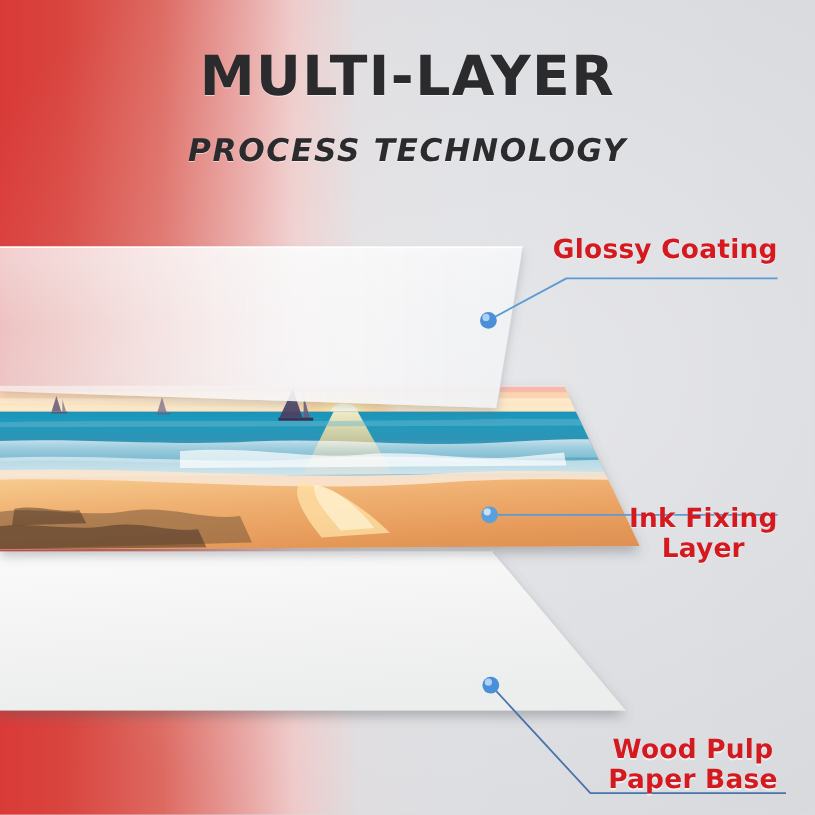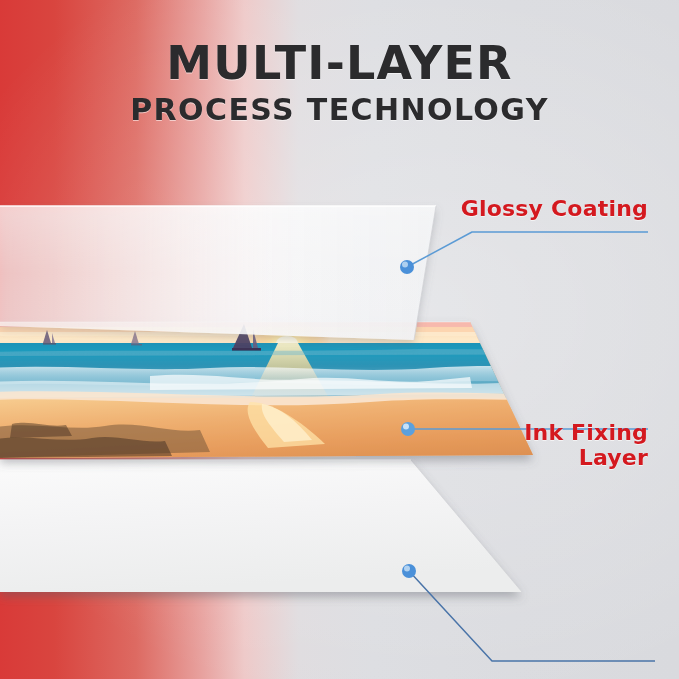--- a/index.html
+++ b/index.html
@@ -36,37 +36,38 @@
     color:#2b2b2d;
     text-shadow:0 1px 0 rgba(255,255,255,.55);
     user-select:none;
   }
   .h-main{
     font-size:46px;line-height:50px;font-weight:700;
     letter-spacing:1.2px;
     font-family:"DejaVu Sans","Liberation Sans",sans-serif;
   }
   .h-sub{
-    font-size:30px;line-height:34px;font-weight:700;
-    letter-spacing:1.4px;margin-top:5px;
+    font-size:26px;line-height:34px;font-weight:700;
+    letter-spacing:1.4px;margin-top:21px;
     font-family:"DejaVu Sans","Liberation Sans",sans-serif;
+    font-style:italic;
   }
 
   
   #layers{position:absolute;left:0;top:0;width:679px;height:679px;}
 
   
   .callout{
     position:absolute;
     color:#d4191f;
     font-weight:700;
     font-size:22px;
     line-height:25px;
     letter-spacing:.2px;
-    text-align:right;
+    text-align:center;
     font-family:"DejaVu Sans","Liberation Sans",sans-serif;
     text-shadow:0 1px 0 rgba(255,255,255,.6);
     white-space:pre-line;
     user-select:none;
   }
   #label-glossy{ right:31px; top:196px; }
   #label-ink{    right:31px; top:374px;margin-top:46px; }
   #label-wood{   right:31px; top:613px; }
 </style>
 </head>
@@ -234,14 +235,16 @@
       <circle cx="409" cy="571" r="7" fill="#4a90d9"></circle>
       <circle cx="407" cy="568.5" r="3" fill="#bcd9f3" opacity="0.9"></circle>
     </g>
   </svg>
 
   <div class="callout" id="label-glossy">Glossy Coating</div>
 
   <div class="callout" id="label-ink">Ink Fixing
 Layer</div>
 
+  <div class="callout" id="label-wood">Wood Pulp
+Paper Base</div>
 
 </div>
 
 </body></html>

